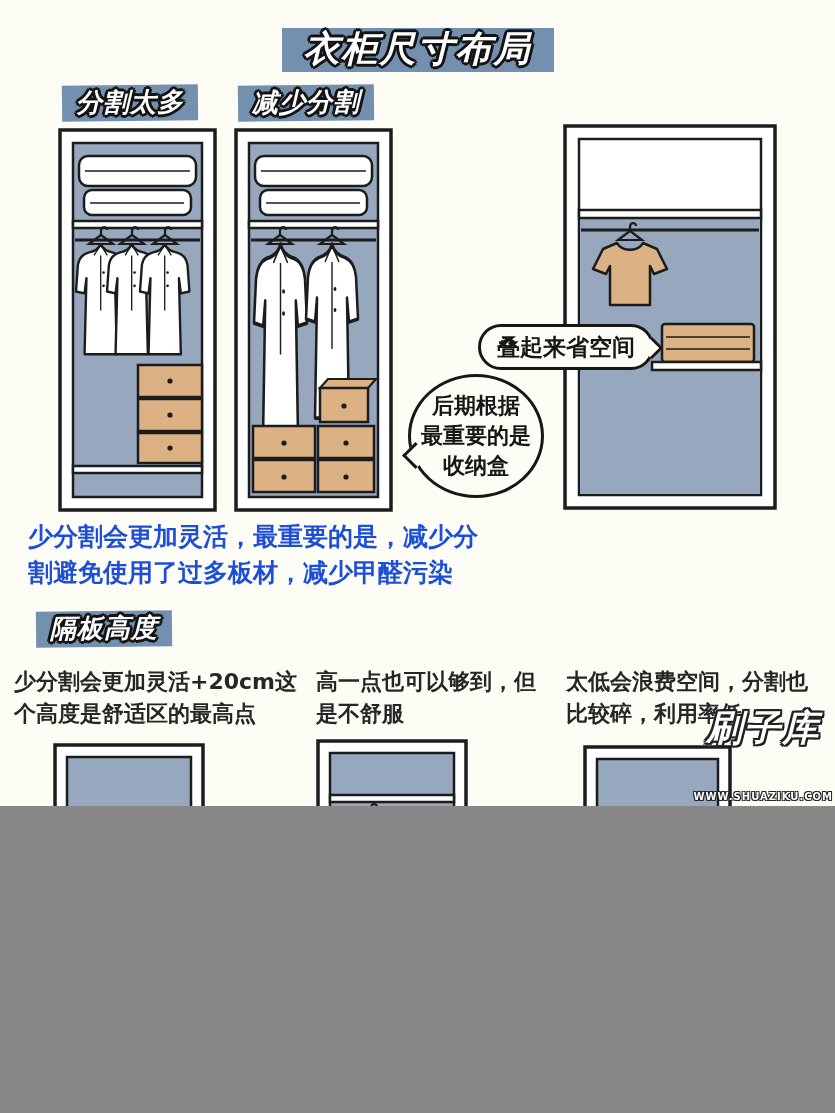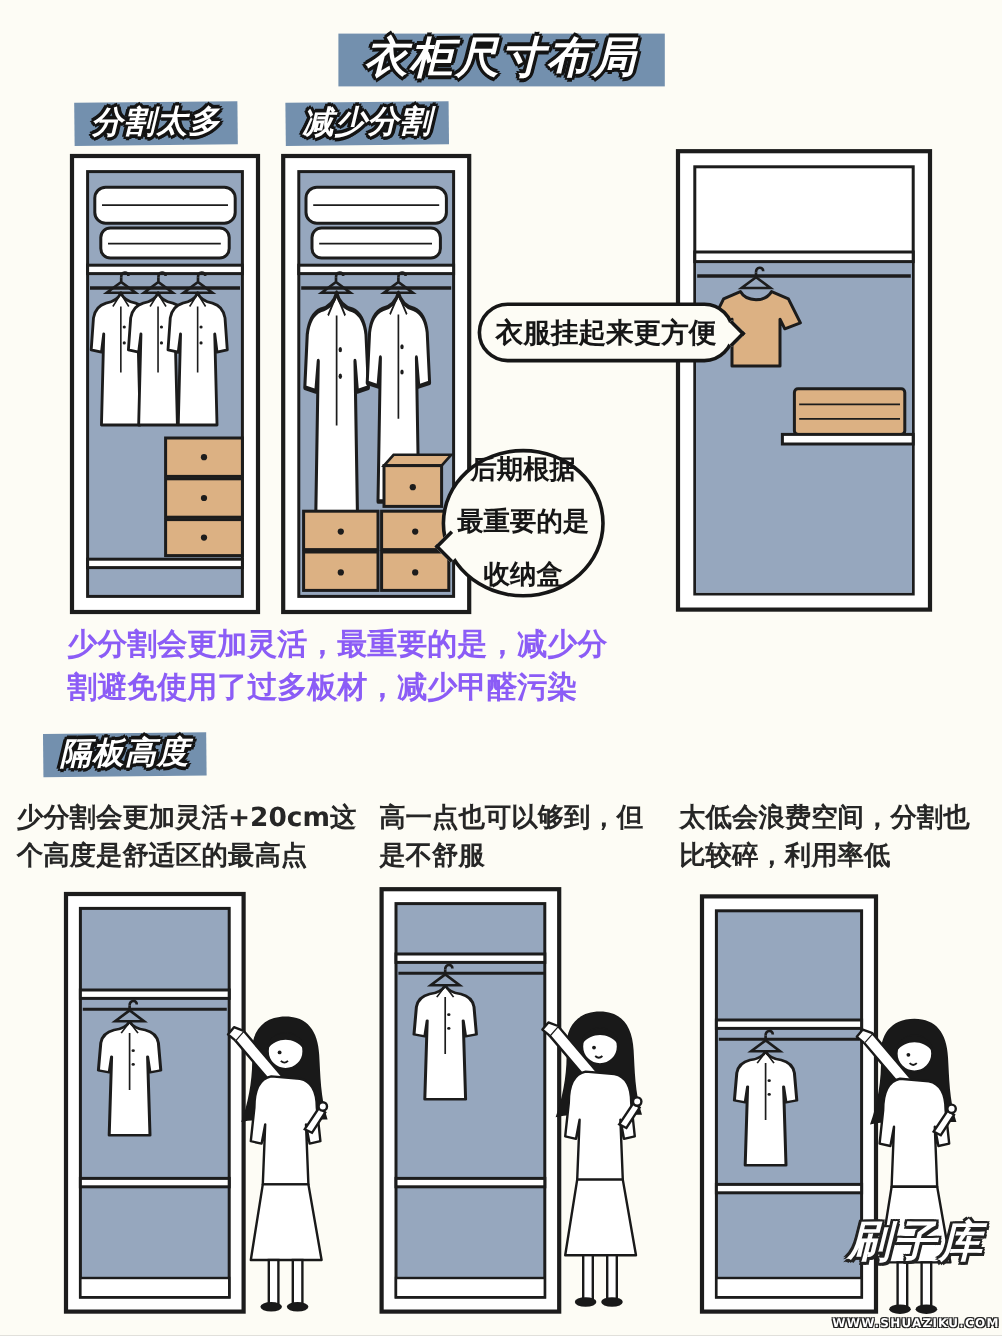--- a/index.html
+++ b/index.html
@@ -1,42 +1,42 @@
 <!DOCTYPE html>
 <html style="--background: #fdfcf5; --banner-blue: #7390ae; --interior-blue: #96a7be; --box-tan: #dcb183; --ink: #1c1c1c;"><head>
 <meta charset="utf-8">
 <style>
   :root{
     --background:#fdfcf5; --banner-blue:#7390ae; --interior-blue:#96a7be;
     --box-tan:#dcb183; --ink:#1c1c1c;
   }
   *{margin:0;padding:0;box-sizing:border-box;}
   body{background:#888;font-family:"DejaVu Sans","Liberation Sans",sans-serif;}
-  #canvas{position:relative;width:835px;height:1113px;background:var(--background);
+  #canvas{position:relative;width:835px;height:806px;background:var(--background);
     overflow:hidden;margin:0 auto;color:var(--ink);}
   .outlined{color:#fff;font-weight:bold;font-style:italic;
     text-shadow:-2px -2px 0 #141414,2px -2px 0 #141414,-2px 2px 0 #141414,2px 2px 0 #141414,
       -3px 0 0 #141414,3px 0 0 #141414,0 -3px 0 #141414,0 3px 0 #141414;}
   .banner{position:absolute;left:50%;transform:translateX(-50%);top:28px;
     background:var(--banner-blue);height:44px;line-height:42px;padding:0 22px;
     font-size:36px;letter-spacing:2px;white-space:nowrap;z-index:2;}
   .badge{position:absolute;background:var(--banner-blue);height:36px;line-height:34px;
     text-align:center;font-size:26px;letter-spacing:1px;padding:0 14px;z-index:2;
     transform:rotate(-0.6deg);white-space:nowrap;}
   .bubble{position:absolute;background:var(--background);border:3.5px solid #161616;
     border-radius:26px;display:flex;align-items:center;justify-content:center;
     font-weight:bold;font-size:23px;color:#161616;z-index:5;}
   .bubble::after{content:"";position:absolute;width:13px;height:13px;
     background:var(--background);transform:rotate(45deg);}
   .bubble-hang::after{right:-9px;top:15px;border-top:3.5px solid #161616;border-right:3.5px solid #161616;}
   .bubble-fold::after{right:-9px;top:13px;border-top:3.5px solid #161616;border-right:3.5px solid #161616;}
   .bubble-round{border-radius:50%;flex-direction:column;line-height:30px;font-size:22px;text-align:center;}
   .bubble-round::after{left:-5px;bottom:30px;width:16px;height:16px;
     border-left:3.5px solid #161616;border-bottom:3.5px solid #161616;}
-  .caption{position:absolute;font-weight:bold;color:#8b5cf6;font-size:25px;line-height:36px;z-index:2;margin-left:28px;}
+  .caption{position:absolute;font-weight:bold;color:#1d4ed8;font-size:25px;line-height:36px;z-index:2;}
   .note{position:absolute;font-weight:bold;color:#262626;font-size:22px;line-height:32px;z-index:2;}
   .illu{position:absolute;z-index:1;}
   .watermark{position:absolute;right:2px;bottom:4px;text-align:center;z-index:6;}
   .wm-brand{font-size:36px;font-weight:bold;color:#fff;font-style:italic;letter-spacing:2px;
     text-shadow:-2px -2px 0 #222,2px -2px 0 #222,-2px 2px 0 #222,2px 2px 0 #222,
       -2px 0 0 #222,2px 0 0 #222,0 -2px 0 #222,0 2px 0 #222;}
   .wm-site{font-size:10px;font-weight:bold;color:#fff;letter-spacing:1px;
     text-shadow:-1px -1px 0 #222,1px -1px 0 #222,-1px 1px 0 #222,1px 1px 0 #222;margin-top:38px;}
 </style>
 </head>
@@ -160,24 +160,24 @@
         <use href="#tshirt" transform="translate(593,121)"></use>
       </g>
       <g>
         <rect x="662" y="206" width="92" height="38" rx="3" style="fill:var(--box-tan)" stroke="#1c1c1c" stroke-width="2.5"></rect>
         <path d="M666,219 H750 M666,231 H750" stroke="#1c1c1c" stroke-width="1.4" fill="none"></path>
         <rect x="652" y="244" width="109" height="8" fill="#fff" stroke="#1c1c1c" stroke-width="2.5"></rect>
       </g>
     </g>
   </svg>
 
-  <div class="bubble bubble-hang" style="left:398px;top:252px;width:214px;height:50px;">
-    <span>衣服挂起来更方便</span>
+  <div class="bubble bubble-fold" style="left:478px;top:324px;width:176px;height:46px;">
+    <span>叠起来省空间</span>
   </div>
-  <div class="bubble bubble-round" style="left:368px;top:374px;width:136px;height:124px;justify-content:space-between;">
+  <div class="bubble bubble-round" style="left:408px;top:374px;width:136px;height:124px;">
     <span>后期根据</span>
     <span>最重要的是</span>
     <span>收纳盒</span>
   </div>
 
   <div class="caption" style="left:28px;top:519px;width:470px;">少分割会更加灵活，最重要的是，减少分割避免使用了过多板材，减少甲醛污染</div>
 
   <div class="badge outlined" style="left:36px;top:611px;">隔板高度</div>
 
   <div class="note" style="left:14px;top:666px;width:300px;">少分割会更加灵活+20cm这个高度是舒适区的最高点</div>

